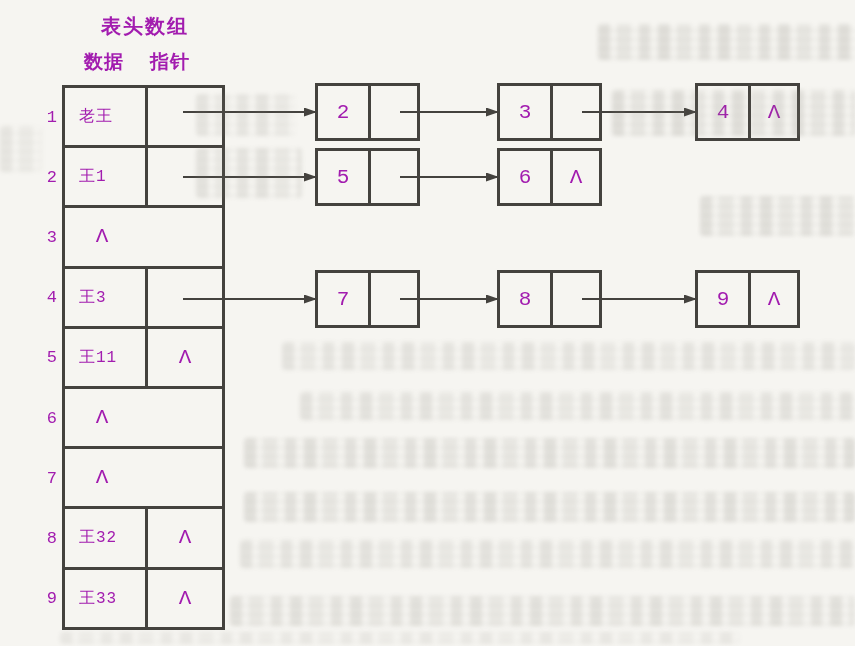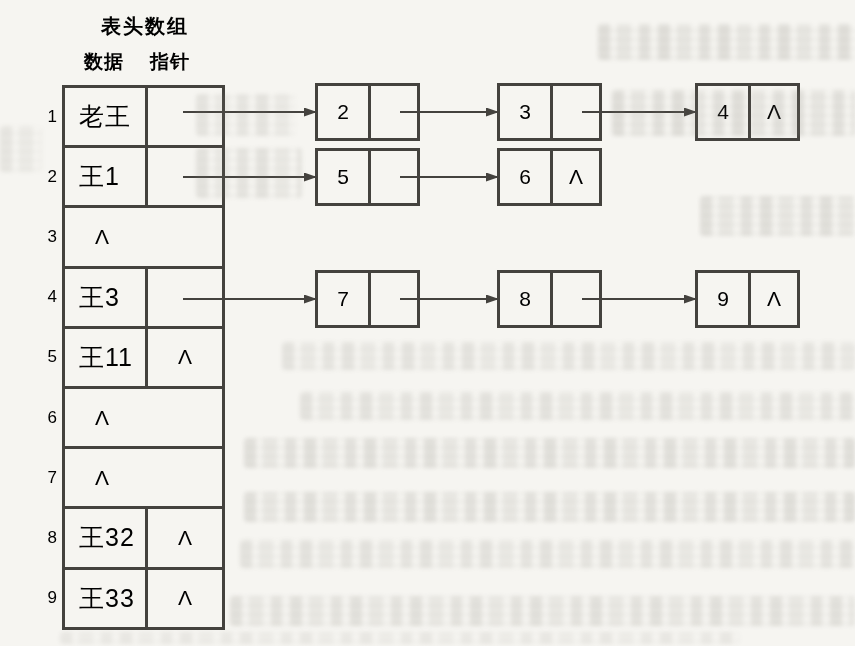--- a/index.html
+++ b/index.html
@@ -1,39 +1,39 @@
 <!DOCTYPE html>
 <html><head>
 <meta charset="utf-8">
 <style>
   html,body{margin:0;padding:0;background:#e8e7e3;}
   #canvas{
     position:relative;width:855px;height:646px;overflow:hidden;
     background:#f6f5f1;
-    font-family:Liberation Sans, sans-serif;
-    color:#000000;
+    font-family:Liberation Mono, monospace;
+    color:#a21caf;
   }
   
   .fig-title{
     position:absolute;left:62px;top:13px;width:166px;text-align:center;
     font-size:20px;font-weight:600;letter-spacing:2px;
   }
   .col-head{position:absolute;top:49px;font-size:19px;font-weight:600;letter-spacing:1px;}
   .col-head.data{left:68px;width:56px;text-align:right;}
-  .col-head.ptr{left:150px;width:56px;text-align:left;}
+  .col-head.ptr{left:134px;width:56px;text-align:right;}
   
   .htable{
     position:absolute;left:62px;top:85px;
     border:3px solid #44423e;background:transparent;
   }
   .hrow{display:flex;height:57.2px;border-bottom:3px solid #44423e;position:relative;}
   .hrow:last-child{border-bottom:none;}
   .cell-data{
     width:83px;border-right:3px solid #44423e;box-sizing:border-box;
-    display:flex;align-items:center;padding-left:14px;font-size:25px;letter-spacing:1px;
+    display:flex;align-items:center;padding-left:14px;font-size:16px;letter-spacing:1px;
   }
   .cell-ptr{
     width:74px;display:flex;align-items:center;justify-content:center;
     font-size:21px;
   }
   .row-index{
     position:absolute;left:-34px;top:50%;transform:translateY(-50%);
     width:26px;text-align:right;font-size:17px;
   }
   

